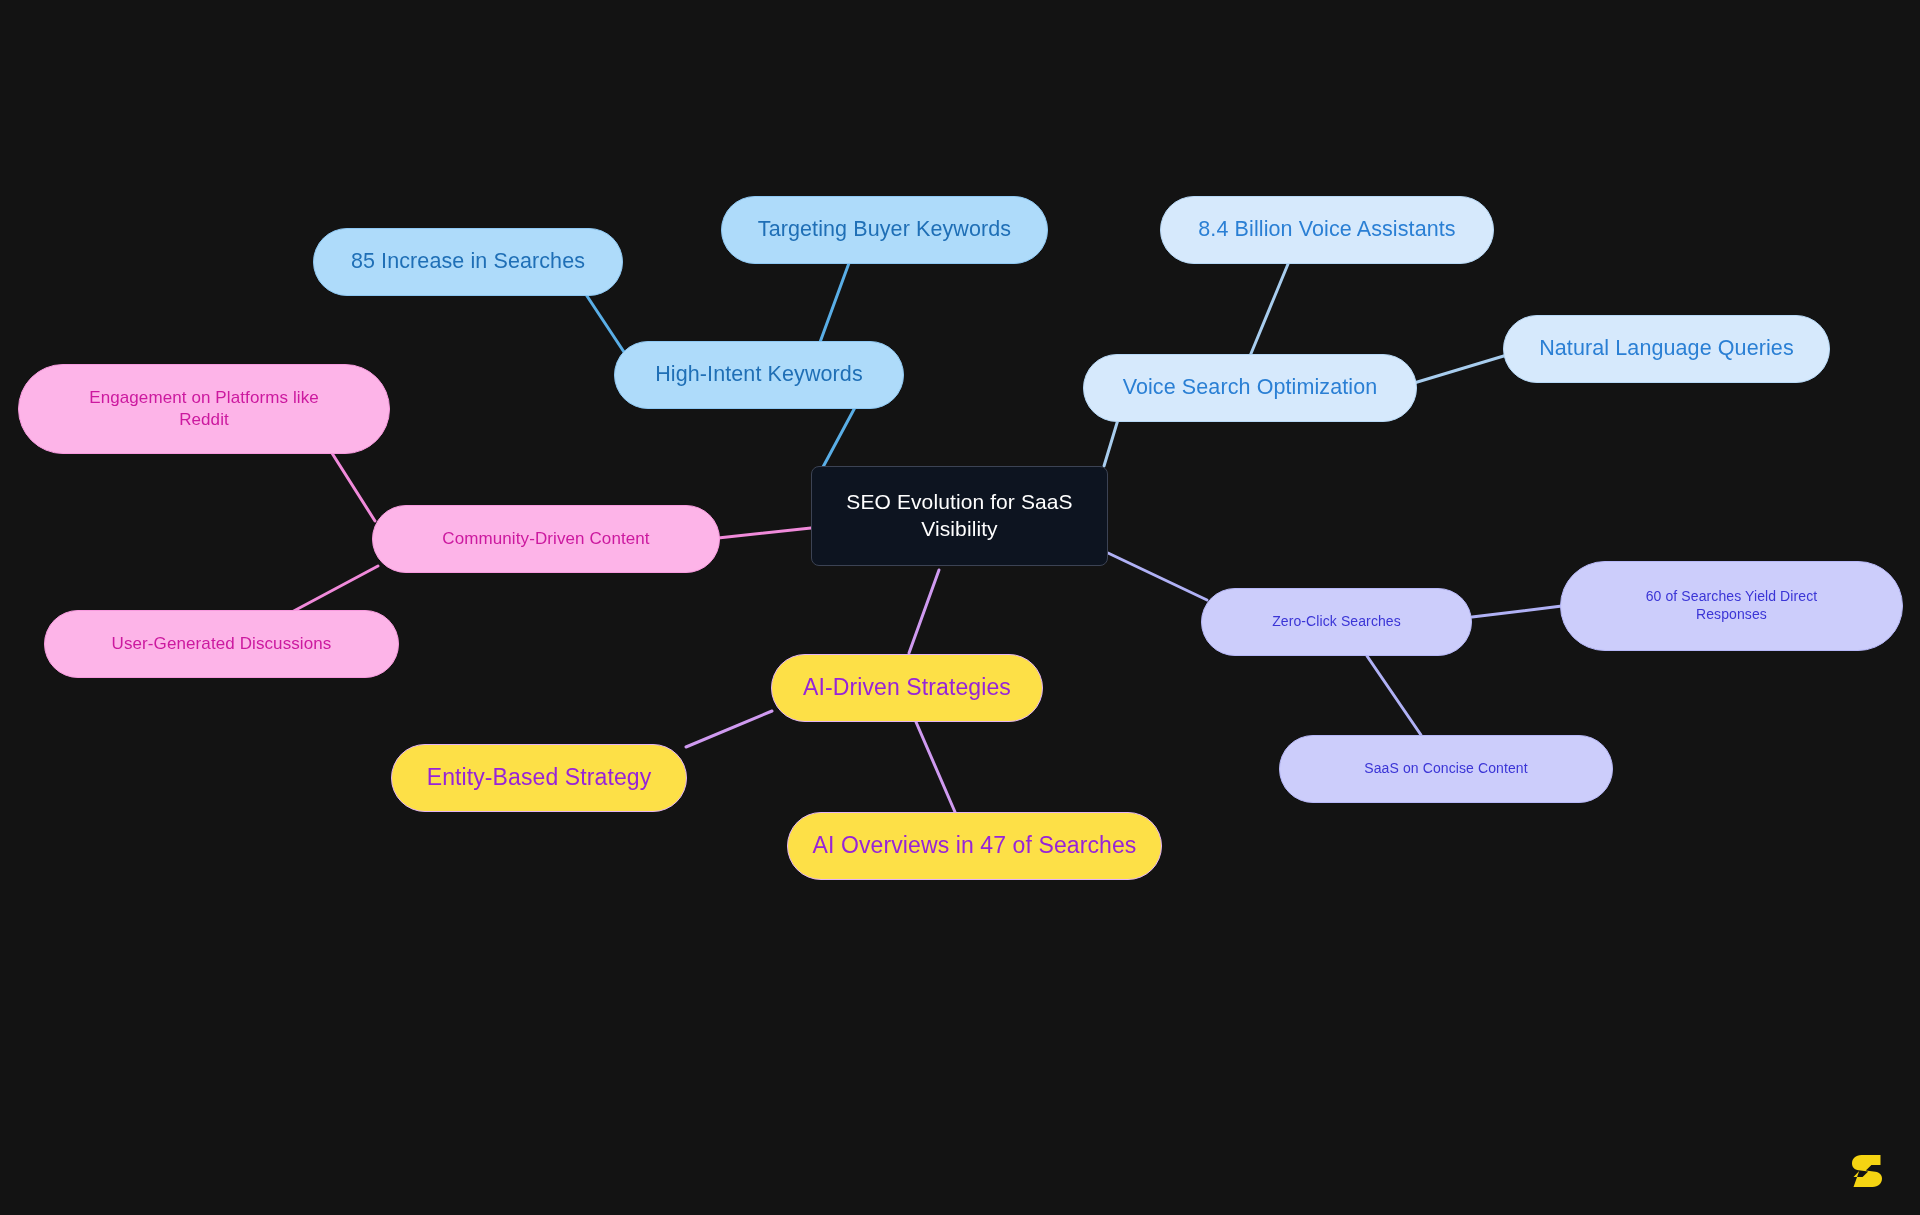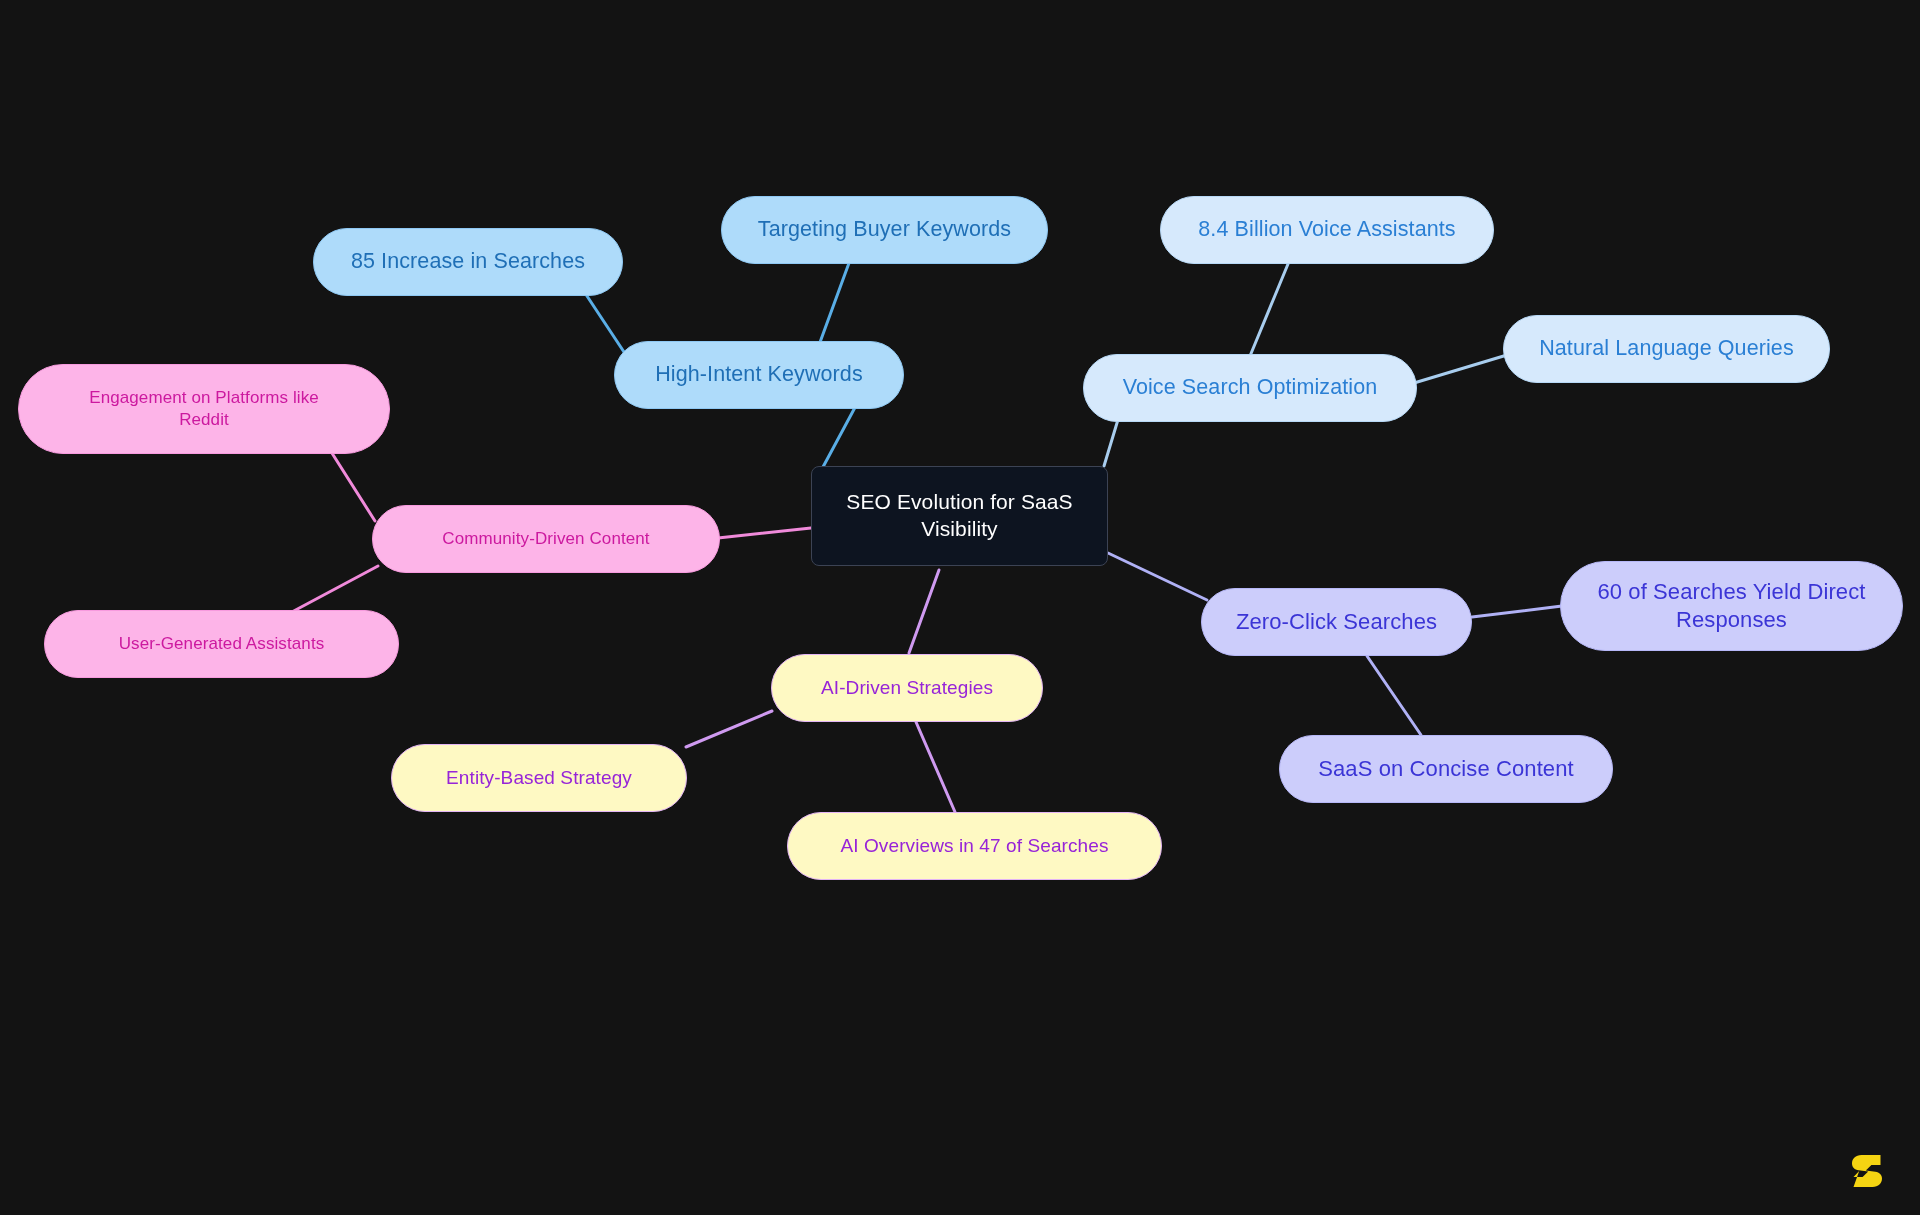--- a/index.html
+++ b/index.html
@@ -62,30 +62,30 @@
     border: 1.4px solid #b7d8f6;
     font-size: 21.5px;
   }
   .node-pink {
     background: #fdb4e8;
     color: #cc199f;
     border: 1.4px solid #f79ade;
     font-size: 17px;
   }
   .node-violet {
-    background: #fef9c3;
+    background: #fde047;
     color: #9724d8;
     border: 1.4px solid #e2b4f5;
-    font-size: 19px;
+    font-size: 23px;
   }
   .node-lavender {
     background: #cccdfb;
     color: #3b35d6;
     border: 1.4px solid #b6b7f7;
-    font-size: 22px;
+    font-size: 14px;
   }
   #brand-logo {
     position: absolute;
     right: 36px;
     bottom: 26px;
     width: 34px;
     height: 36px;
     z-index: 8;
   }
 </style>
@@ -119,21 +119,21 @@
   <div class="node node-blue-a" style="left: 313px; top: 228px; width: 310px; height: 68px;">85 Increase in Searches</div>
   <div class="node node-blue-a" style="left: 721px; top: 196px; width: 327px; height: 68px;">Targeting Buyer Keywords</div>
 
   <div class="node node-blue-b" style="left: 1083px; top: 354px; width: 334px; height: 68px;">Voice Search Optimization</div>
   <div class="node node-blue-b" style="left: 1160px; top: 196px; width: 334px; height: 68px;">8.4 Billion Voice Assistants</div>
   <div class="node node-blue-b" style="left: 1503px; top: 315px; width: 327px; height: 68px;">Natural Language Queries</div>
 
   <div class="node node-pink" style="left: 372px; top: 505px; width: 348px; height: 68px;">Community-Driven Content</div>
   <div class="node node-pink" style="left: 18px; top: 364px; width: 372px; height: 90px;">Engagement on Platforms like
 Reddit</div>
-  <div class="node node-pink" style="left: 44px; top: 610px; width: 355px; height: 68px;">User-Generated Assistants</div>
+  <div class="node node-pink" style="left: 44px; top: 610px; width: 355px; height: 68px;">User-Generated Discussions</div>
 
   <div class="node node-violet" style="left: 771px; top: 654px; width: 272px; height: 68px;">AI-Driven Strategies</div>
   <div class="node node-violet" style="left: 391px; top: 744px; width: 296px; height: 68px;">Entity-Based Strategy</div>
   <div class="node node-violet" style="left: 787px; top: 812px; width: 375px; height: 68px;">AI Overviews in 47 of Searches</div>
 
   <div class="node node-lavender" style="left: 1201px; top: 588px; width: 271px; height: 68px;">Zero-Click Searches</div>
   <div class="node node-lavender" style="left: 1560px; top: 561px; width: 343px; height: 90px;">60 of Searches Yield Direct
 Responses</div>
   <div class="node node-lavender" style="left: 1279px; top: 735px; width: 334px; height: 68px;">SaaS on Concise Content</div>
 

